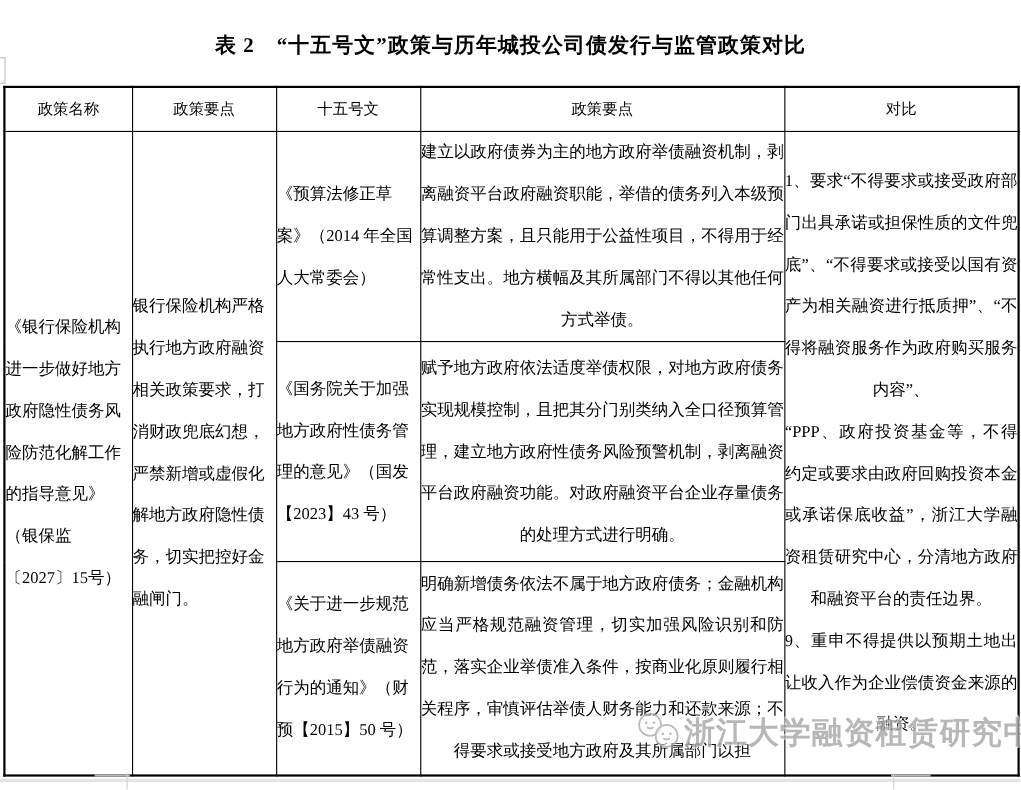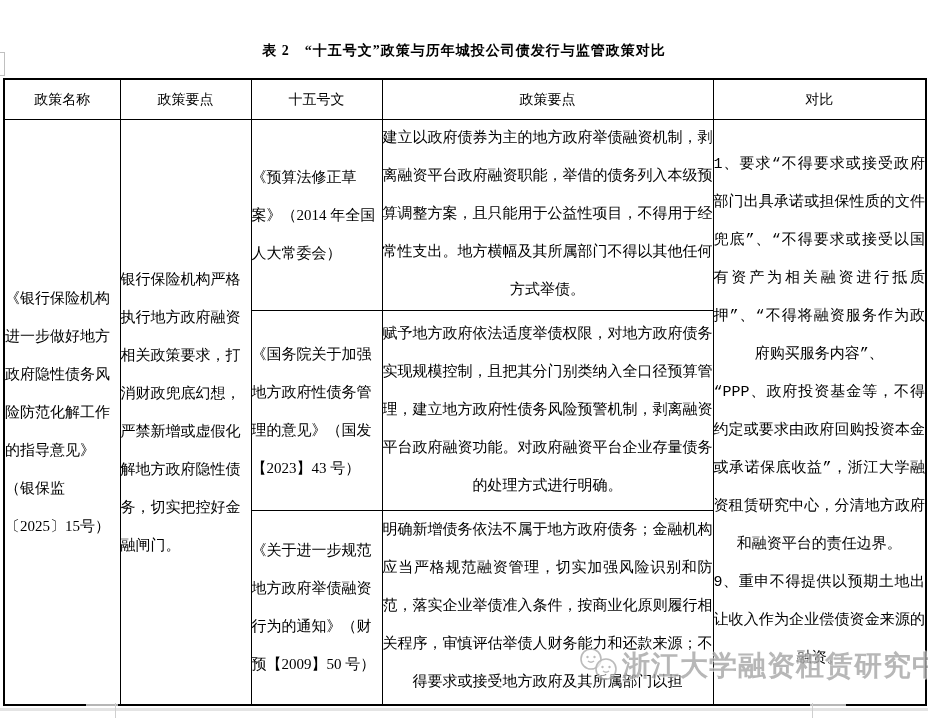--- a/index.html
+++ b/index.html
@@ -6,23 +6,23 @@
   #page{
     position:relative;
     width:928px;height:718px;
     background:#ffffff;
     font-family:"Liberation Serif","DejaVu Serif",serif;
     color:#000;
     overflow:hidden;
   }
   
   #doc-title{
-    position:absolute;left:0;top:42px;width:928px;
+    position:absolute;left:0;top:28px;width:928px;
     text-align:center;
-    font-size:14px;font-weight:bold;letter-spacing:1px;
+    font-size:19px;font-weight:bold;letter-spacing:1px;
   }
   
   #cmp-table{
     position:absolute;left:3px;top:78px;
     width:922px;height:625px;
     border-collapse:collapse;table-layout:fixed;
     font-size:15px;
   }
   #cmp-table td,#cmp-table th{
     border:1px solid #000;
@@ -38,21 +38,20 @@
   tr.row-3{height:194px;}
   .cell-center{text-align:left;line-height:38px;}
   .pad-narrow{padding:0 10px;}
   .pad-mid{padding:0 8px;}
   .cell-para{
     text-align:justify;
     text-align-last:center;
     -moz-text-align-last:center;
     line-height:38px;
     padding:0 8px;
-    font-family:Liberation Mono, monospace;
   }
   .cell-para p{margin:0;text-align:justify;text-align-last:center;}
   .cmp-cell{padding:0 10px;}
   
   #watermark{
     position:absolute;left:578px;top:646px;
     display:flex;align-items:center;
     pointer-events:none;
     z-index:5;
     opacity:.8;
@@ -100,36 +99,36 @@
       <tr>
         <th>政策名称</th>
         <th>政策要点</th>
         <th>十五号文</th>
         <th>政策要点</th>
         <th>对比</th>
       </tr>
     </thead>
     <tbody>
       <tr class="row-1">
-        <td rowspan="3" class="cell-center pad-narrow">《银行保险机构进一步做好地方政府隐性债务风险防范化解工作的指导意见》（银保监〔2025〕15号）</td>
+        <td rowspan="3" class="cell-center pad-narrow">《银行保险机构进一步做好地方政府隐性债务风险防范化解工作的指导意见》（银保监〔2027〕15号）</td>
         <td rowspan="3" class="cell-center pad-mid">银行保险机构严格执行地方政府融资相关政策要求，打消财政兜底幻想，严禁新增或虚假化解地方政府隐性债务，切实把控好金融闸门。</td>
         <td class="cell-center pad-mid">《预算法修正草案》（2014 年全国人大常委会）</td>
         <td class="cell-para">建立以政府债券为主的地方政府举债融资机制，剥离融资平台政府融资职能，举借的债务列入本级预算调整方案，且只能用于公益性项目，不得用于经常性支出。地方横幅及其所属部门不得以其他任何方式举债。</td>
         <td rowspan="3" class="cell-para cmp-cell">
           <p>1、要求“不得要求或接受政府部门出具承诺或担保性质的文件兜底”、“不得要求或接受以国有资产为相关融资进行抵质押”、“不得将融资服务作为政府购买服务内容”、</p>
           <p>“PPP、政府投资基金等，不得约定或要求由政府回购投资本金或承诺保底收益”，浙江大学融资租赁研究中心，分清地方政府和融资平台的责任边界。</p>
           <p>9、重申不得提供以预期土地出让收入作为企业偿债资金来源的融资。</p>
         </td>
       </tr>
       <tr class="row-2">
         <td class="cell-center pad-mid">《国务院关于加强地方政府性债务管理的意见》（国发【2023】43 号）</td>
         <td class="cell-para">赋予地方政府依法适度举债权限，对地方政府债务实现规模控制，且把其分门别类纳入全口径预算管理，建立地方政府性债务风险预警机制，剥离融资平台政府融资功能。对政府融资平台企业存量债务的处理方式进行明确。</td>
       </tr>
       <tr class="row-3">
-        <td class="cell-center pad-mid">《关于进一步规范地方政府举债融资行为的通知》（财预【2009】50 号）</td>
+        <td class="cell-center pad-mid">《关于进一步规范地方政府举债融资行为的通知》（财预【2015】50 号）</td>
         <td class="cell-para">明确新增债务依法不属于地方政府债务；金融机构应当严格规范融资管理，切实加强风险识别和防范，落实企业举债准入条件，按商业化原则履行相关程序，审慎评估举债人财务能力和还款来源；不得要求或接受地方政府及其所属部门以担</td>
       </tr>
     </tbody>
   </table>
 
   <div id="watermark">
     <svg width="42" height="40" viewBox="0 0 42 40">
       <g fill="none" stroke="#ababab" stroke-width="1.6">
         <circle cx="13" cy="13" r="10" fill="rgba(255,255,255,0.6)"></circle>
         <circle cx="28" cy="23" r="10" fill="rgba(255,255,255,0.6)"></circle>

